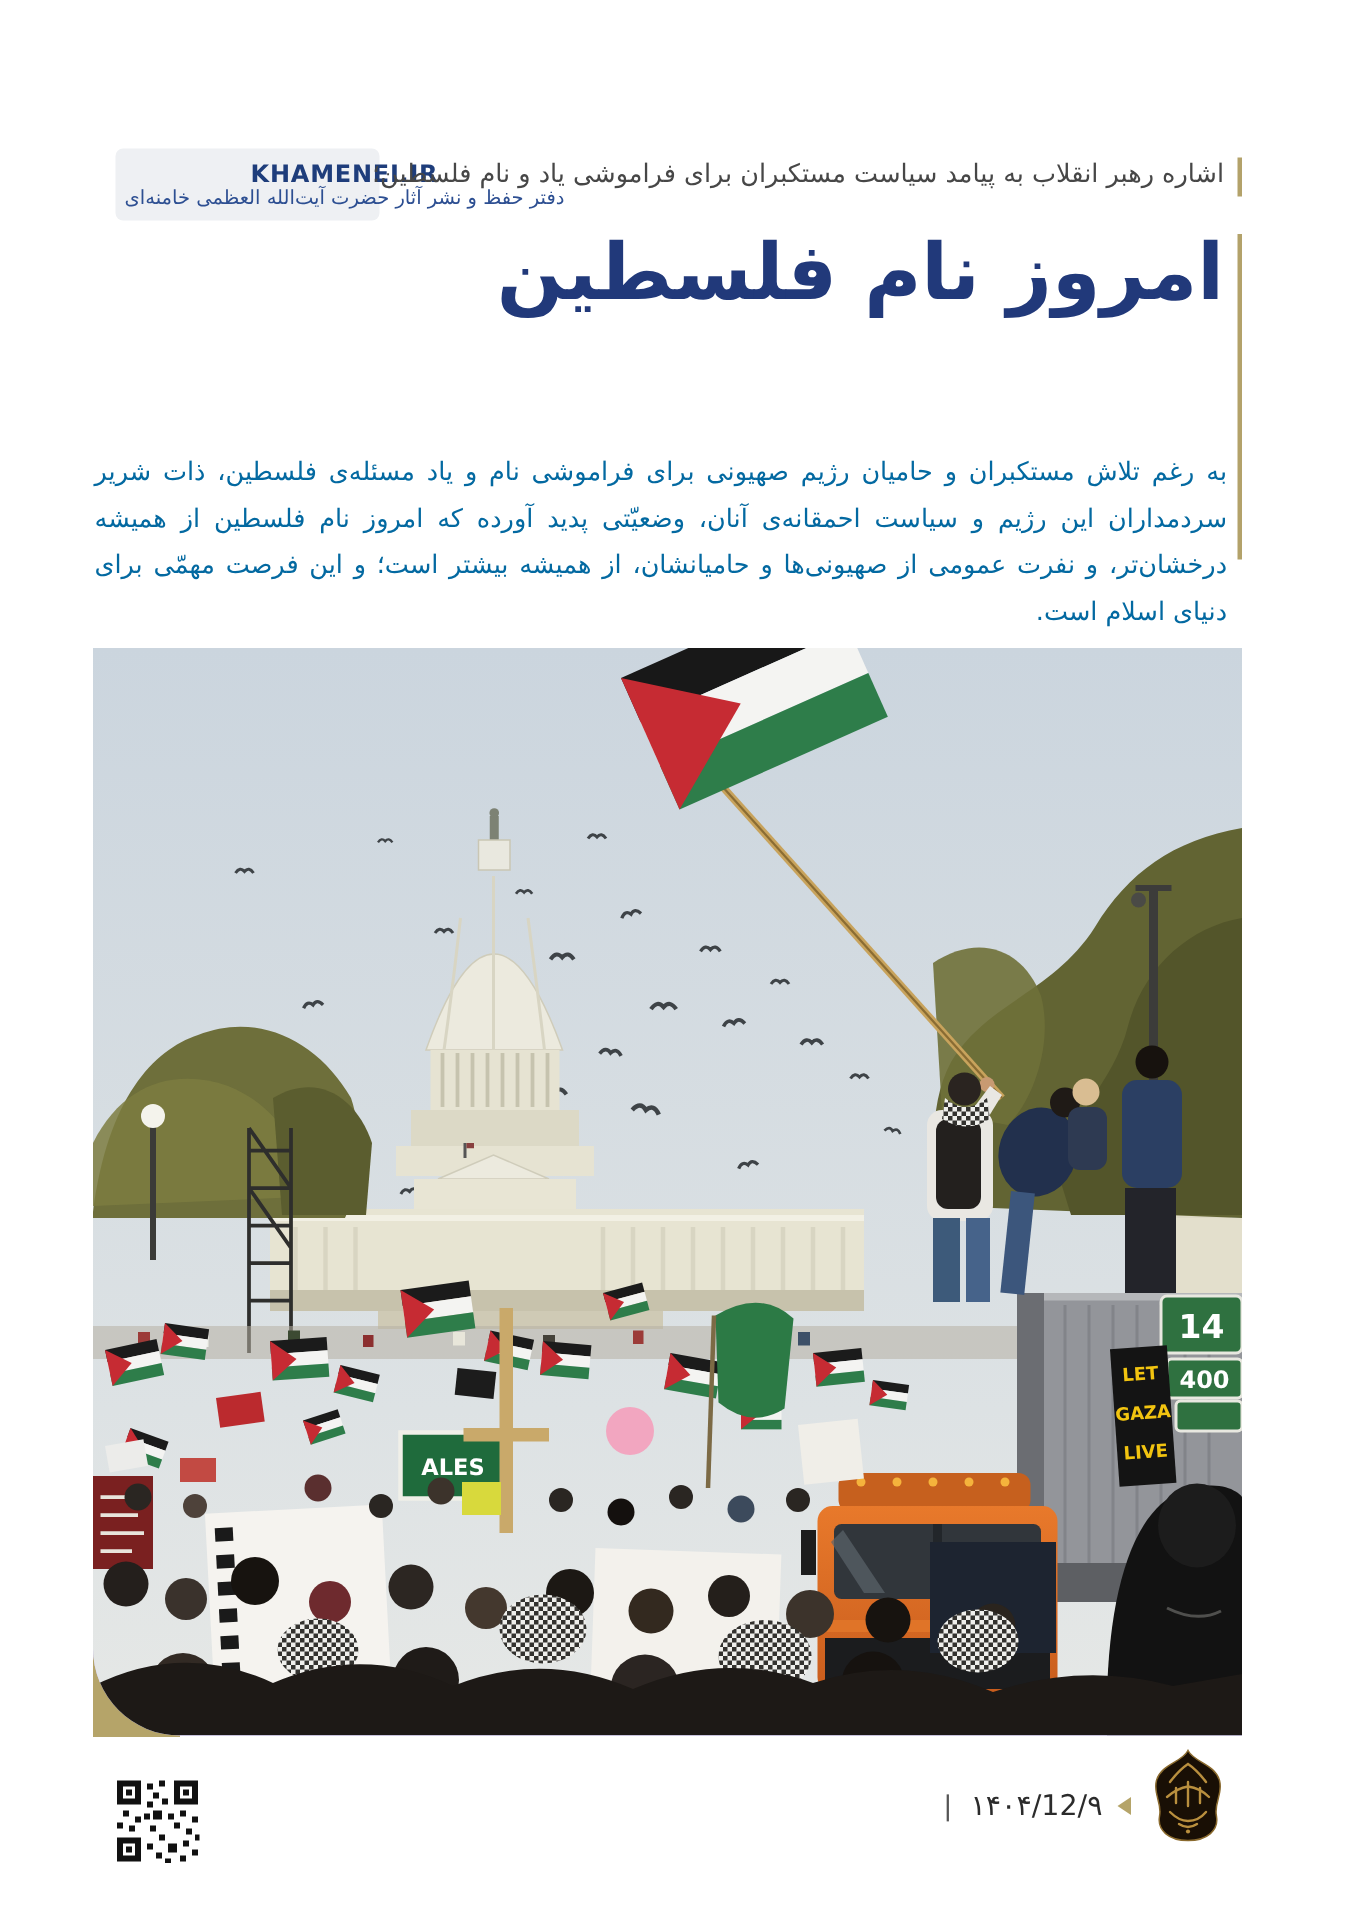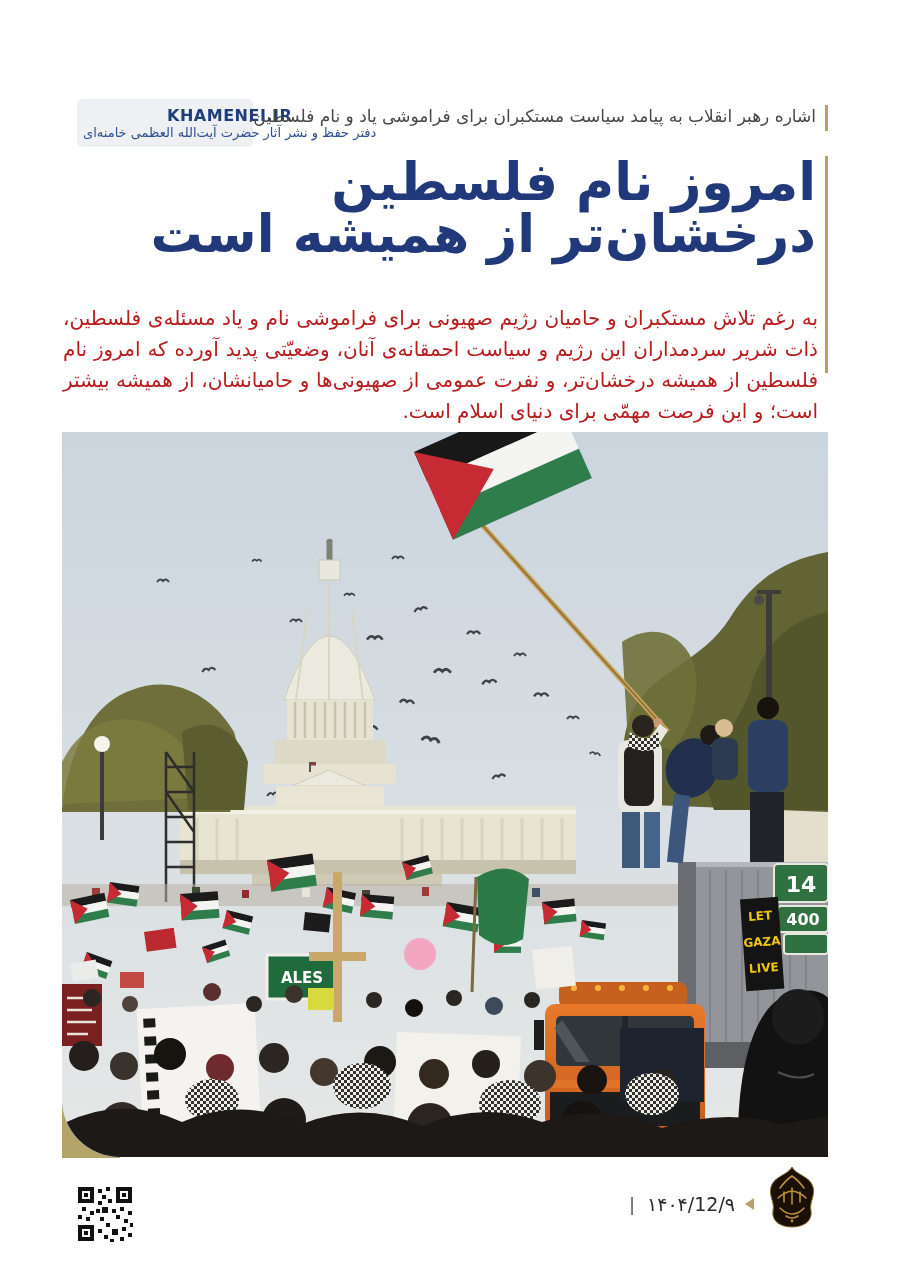--- a/index.html
+++ b/index.html
@@ -15,21 +15,21 @@
 
   .kicker{position:absolute;right:84px;top:106px;font-size:17px;color:#474747;direction:rtl;text-align:right;}
   .goldbar{position:absolute;right:72px;width:3px;background:#b3a26a;}
   .goldbar.short{top:105px;height:26px;}
   .goldbar.long{top:156px;height:217px;}
 
   
   .headline{position:absolute;right:84px;top:156px;direction:rtl;text-align:right;
             color:#21397a;font-size:52px;font-weight:bold;line-height:52px;}
   .lead{position:absolute;left:63px;right:82px;top:283px;direction:rtl;text-align:justify;
-        color:#b91c1c;font-size:20px;line-height:31px;}
+        color:#0369a1;font-size:17px;line-height:31px;}
 
   
   .corner-accent{position:absolute;left:62px;top:1100px;width:58px;height:58px;background:#b5a469;}
   .photo{position:absolute;left:62px;top:432px;width:766px;height:725px;
          border-bottom-left-radius:58px;overflow:hidden;background:#c4b5fd;}
   .photo svg{display:block;width:100%;height:100%;}
 
   
   .qr{position:absolute;left:76px;top:1185px;width:58px;height:58px;}
   .seal{position:absolute;right:80px;top:1166px;width:56px;height:63px;}
@@ -74,21 +74,20 @@
       <span class="logo-title">KHAMENEI.IR</span>
       <span class="logo-sub" dir="rtl">دفتر حفظ و نشر آثار حضرت آیت‌الله العظمی خامنه‌ای</span>
     </div>
   </div>
 
   <div class="kicker">اشاره رهبر انقلاب به پیامد سیاست مستکبران برای فراموشی یاد و نام فلسطین؛</div>
   <div class="goldbar short"></div>
 
   <div class="headline">
     <div>امروز نام فلسطین</div>
-    <div>درخشان‌تر از همیشه است</div>
   </div>
   <div class="goldbar long"></div>
 
   <p class="lead">به رغم تلاش مستکبران و حامیان رژیم صهیونی برای فراموشی نام و یاد مسئله‌ی فلسطین، ذات شریر سردمداران این رژیم و سیاست احمقانه‌ی آنان، وضعیّتی پدید آورده که امروز نام فلسطین از همیشه درخشان‌تر، و نفرت عمومی از صهیونی‌ها و حامیانشان، از همیشه بیشتر است؛ و این فرصت مهمّی برای دنیای اسلام است.</p>
 
   <div class="corner-accent"></div>
   <div class="photo">
     <svg viewBox="0 0 766 725" preserveAspectRatio="none">
       <defs>
         <linearGradient id="sky" x1="0" y1="0" x2="0" y2="1">

